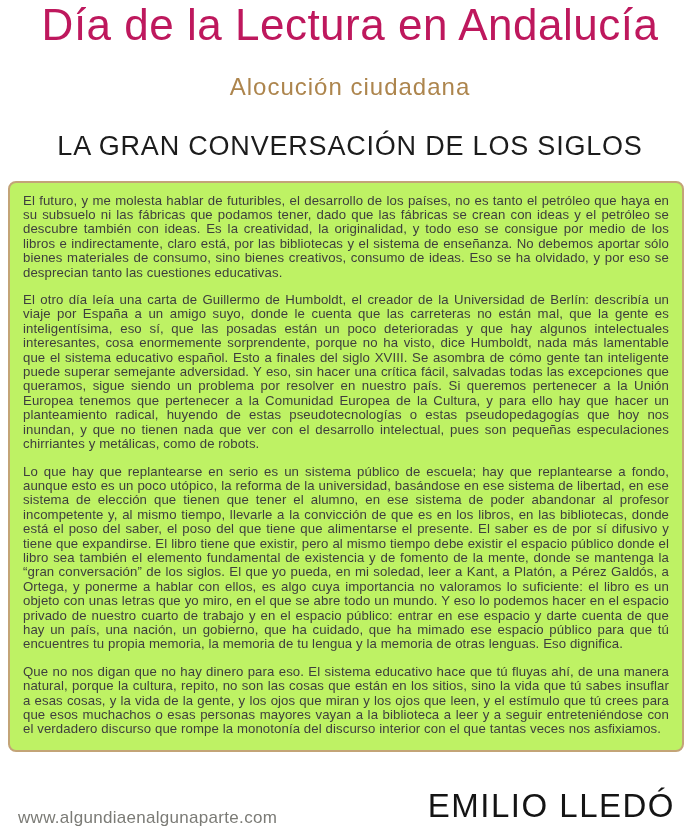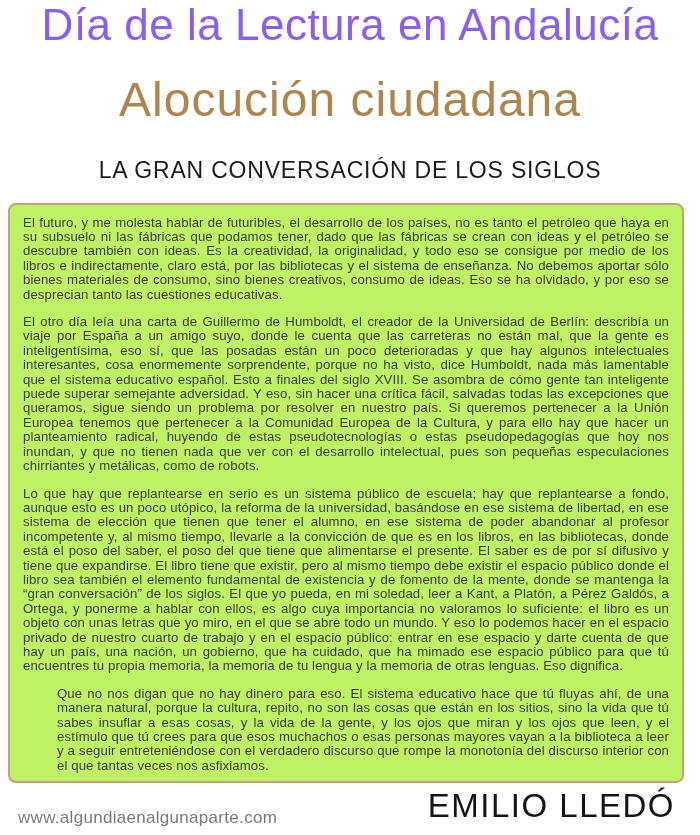--- a/index.html
+++ b/index.html
@@ -14,39 +14,39 @@
     overflow: hidden;
     font-family: "Liberation Sans", sans-serif;
   }
   .page-title {
     margin: 0;
     padding-top: 1px;
     text-align: center;
     font-size: 44px;
     line-height: 1.08;
     font-weight: 400;
-    color: #8b5cf6;
+    color: #be185d;
     letter-spacing: 0.5px;
     white-space: nowrap;
   }
   .page-subtitle {
     margin: 0;
     margin-top: 25px;
     text-align: center;
-    font-size: 48px;
+    font-size: 24px;
     line-height: 1.1;
     font-weight: 400;
     color: #ad854d;
     letter-spacing: 1px;
   }
   .section-heading {
     margin: 4px;
     margin-top: 32px;
     text-align: center;
-    font-size: 23px;
+    font-size: 27px;
     line-height: 1.1;
     font-weight: 400;
     color: #1c1c1c;
     letter-spacing: 0.8px;
   }
   .speech-box {
     box-sizing: border-box;
     margin: 19px 8px 0 8px;
     width: 676px;
     min-height: 571px;
@@ -58,21 +58,20 @@
   .speech-box p {
     margin: 0 0 13px 0;
     font-size: 13.2px;
     line-height: 14.4px;
     text-align: justify;
     color: #3e3e3e;
     letter-spacing: 0.1px;
   }
   .speech-box p:last-child {
     margin-bottom: 0;
-    margin-left: 34px;
   }
   .author-name {
     position: absolute;
     top: 772px;
     right: 9px;
     margin: 16px;
     font-size: 33px;
     line-height: 1.1;
     font-weight: 400;
     color: #141414;

